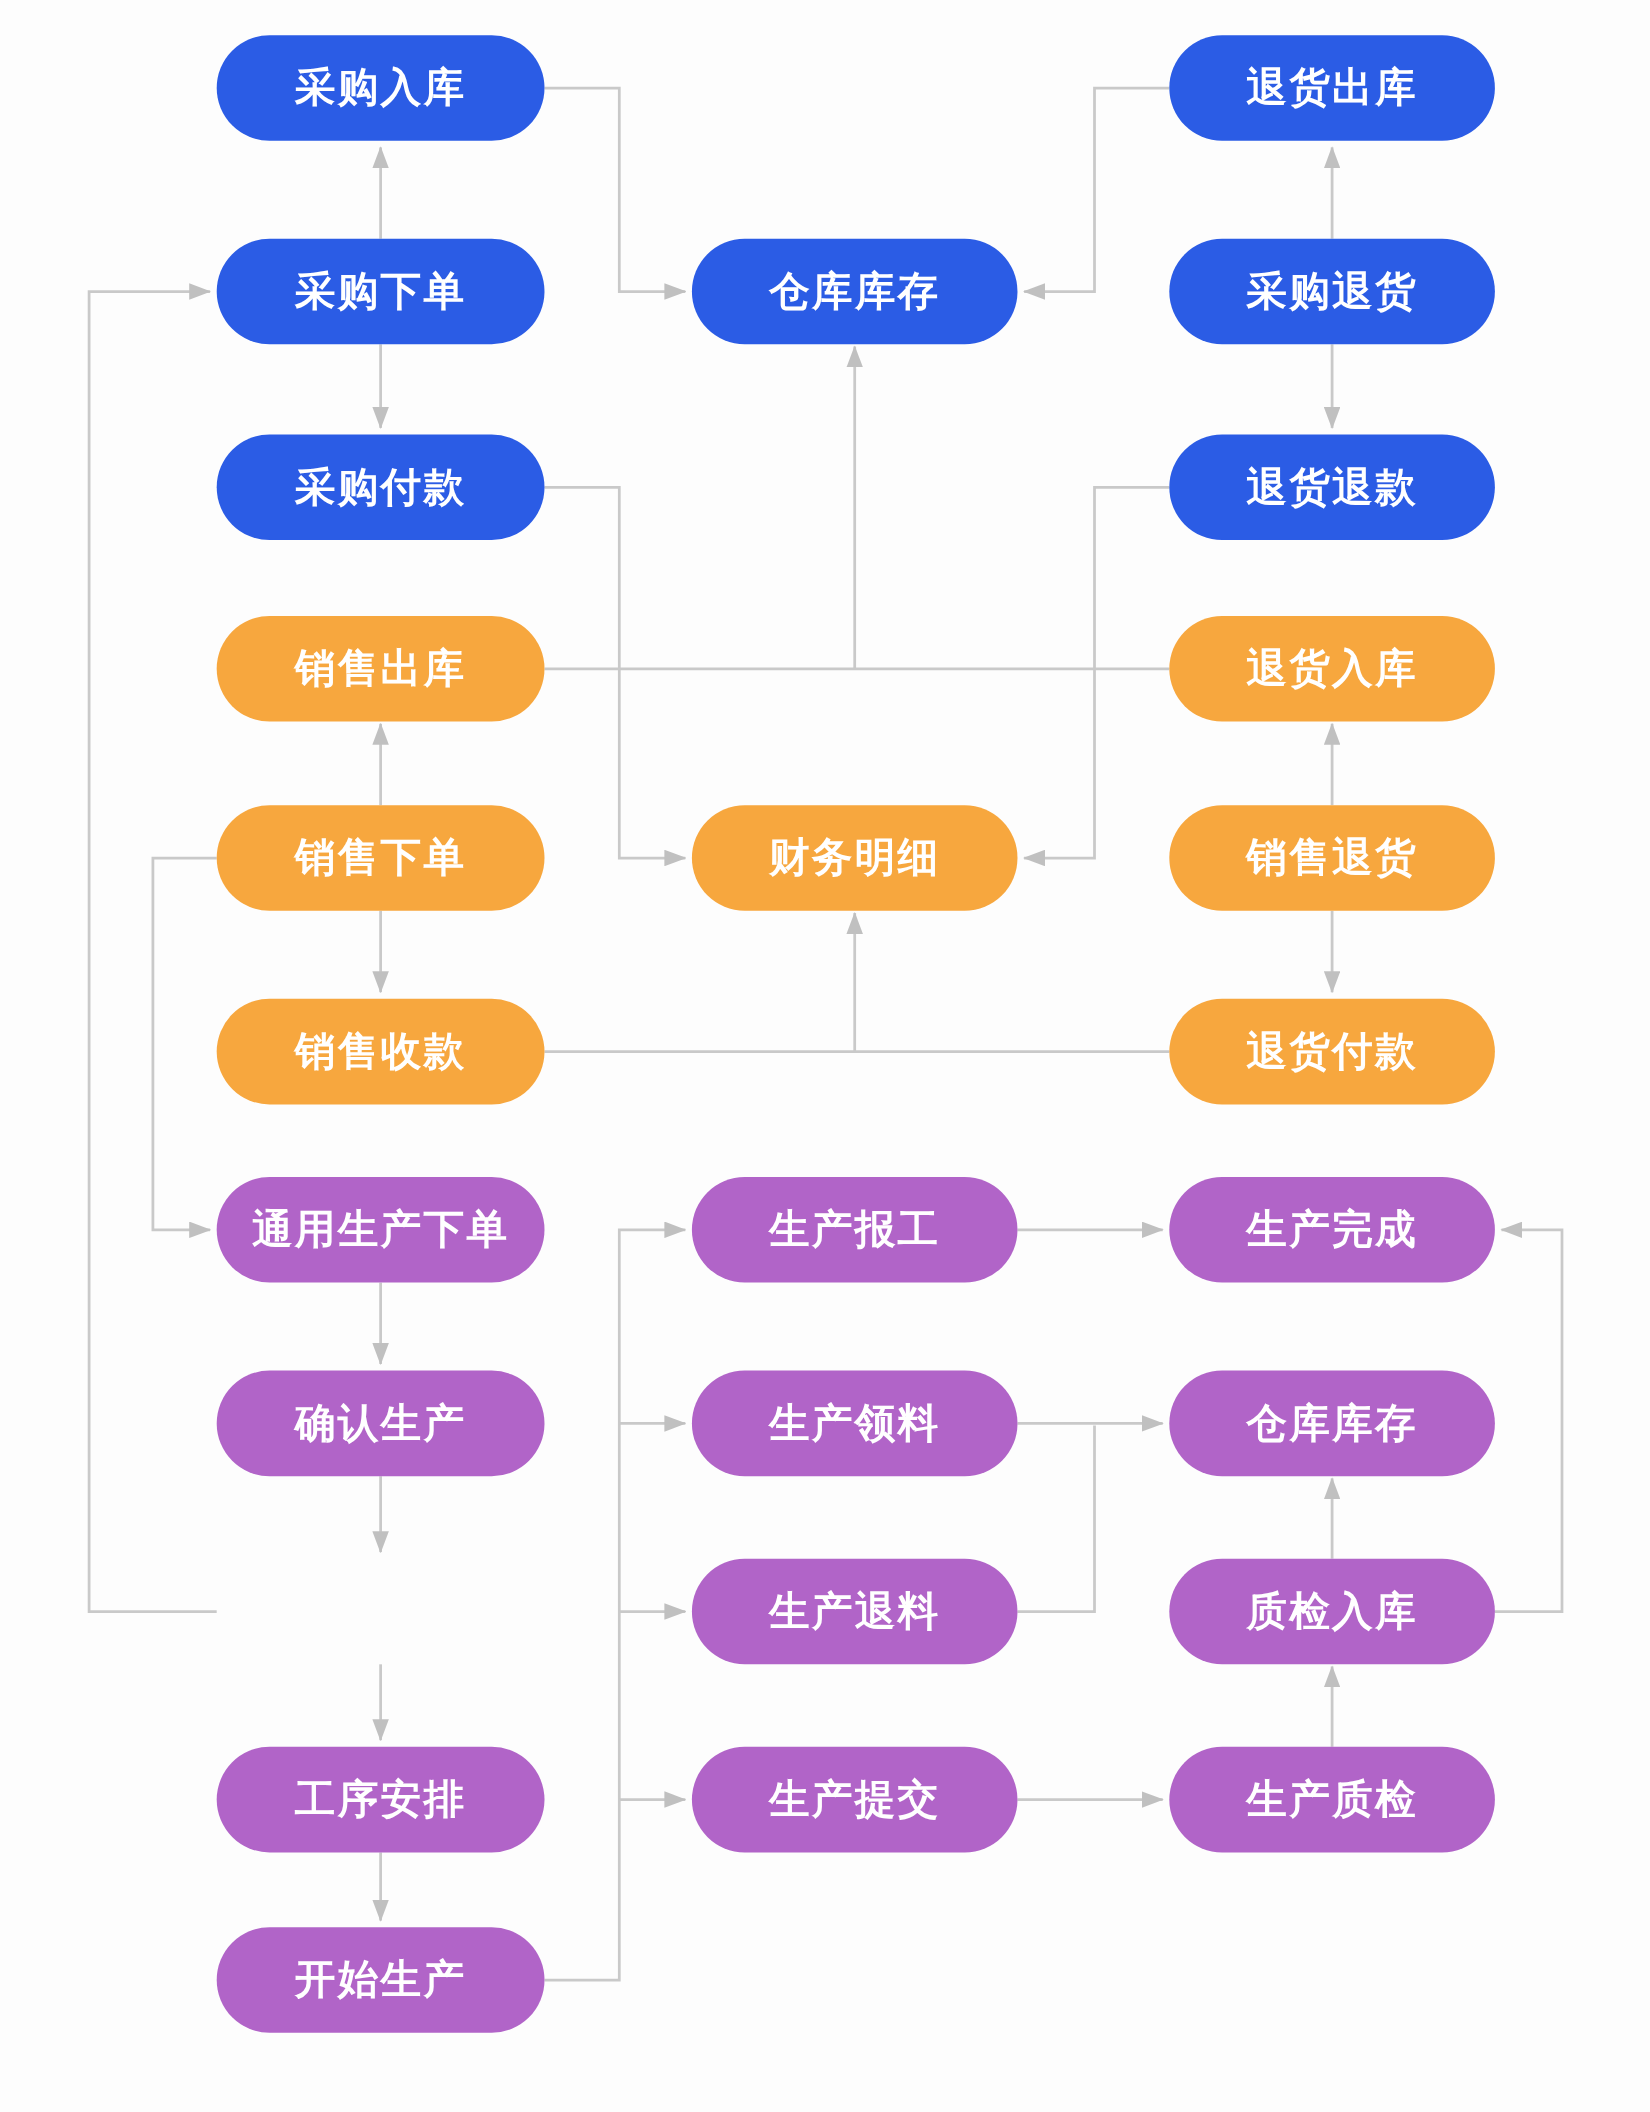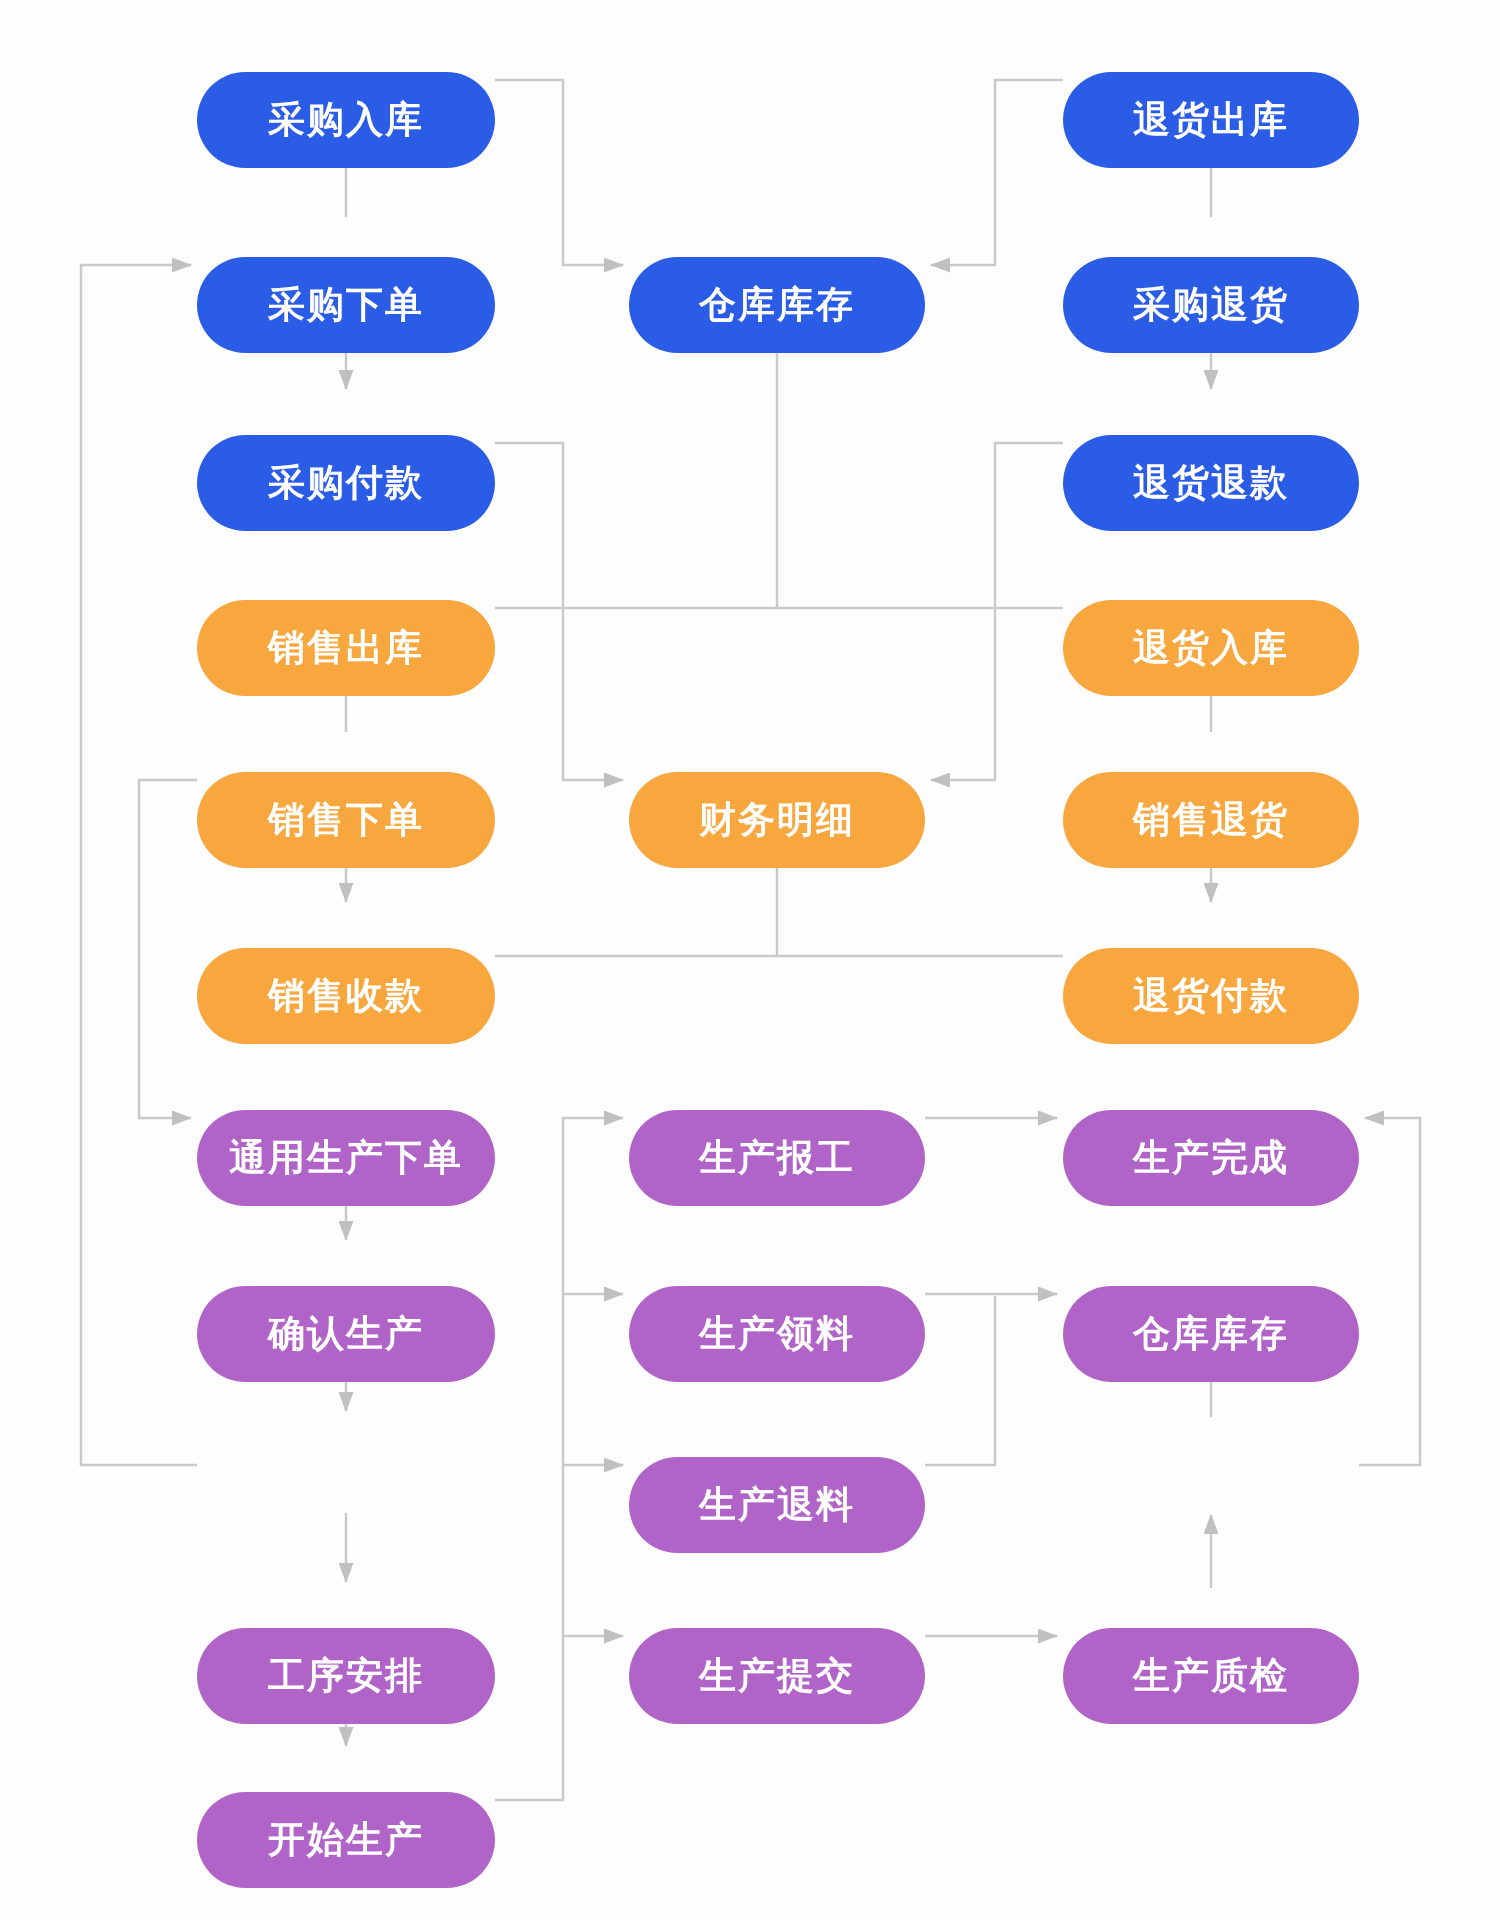--- a/index.html
+++ b/index.html
@@ -31,21 +31,20 @@
     border-radius:48px;
     display:flex;
     align-items:center;
     justify-content:center;
     color:#ffffff;
     font-size:37px;
     font-weight:bold;
     letter-spacing:2px;
     white-space:nowrap;
     text-align:center;
-    margin-top:40px;
   }
   .c-blue{background:var(--purchase,#2b5ce5);}
   .c-orange{background:var(--sales,#f7a73e);}
   .c-purple{background:var(--production,#b164c8);}
 </style>
 </head>
 <body>
 
 <div class="canvas">
 
@@ -116,18 +115,19 @@
   <div class="node c-orange" style="left:197px;top:908px;width:298px">销售收款</div>
   <div class="node c-orange" style="left:1063px;top:908px;width:296px">退货付款</div>
 
   <div class="node c-purple" style="left:629px;top:1070px;width:296px">生产报工</div>
   <div class="node c-purple" style="left:197px;top:1070px;width:298px">通用生产下单</div>
   <div class="node c-purple" style="left:1063px;top:1070px;width:296px">生产完成</div>
   <div class="node c-purple" style="left:197px;top:1246px;width:298px">确认生产</div>
   <div class="node c-purple" style="left:629px;top:1246px;width:296px">生产领料</div>
   <div class="node c-purple" style="left:1063px;top:1246px;width:296px">仓库库存</div>
   <div class="node c-purple" style="left:629px;top:1417px;width:296px">生产退料</div>
+  <div class="node c-purple" style="left:1063px;top:1417px;width:296px">质检入库</div>
   <div class="node c-purple" style="left:197px;top:1588px;width:298px">工序安排</div>
   <div class="node c-purple" style="left:629px;top:1588px;width:296px">生产提交</div>
   <div class="node c-purple" style="left:1063px;top:1588px;width:296px">生产质检</div>
   <div class="node c-purple" style="left:197px;top:1752px;width:298px">开始生产</div>
 
 </div>
 
 </body></html>

